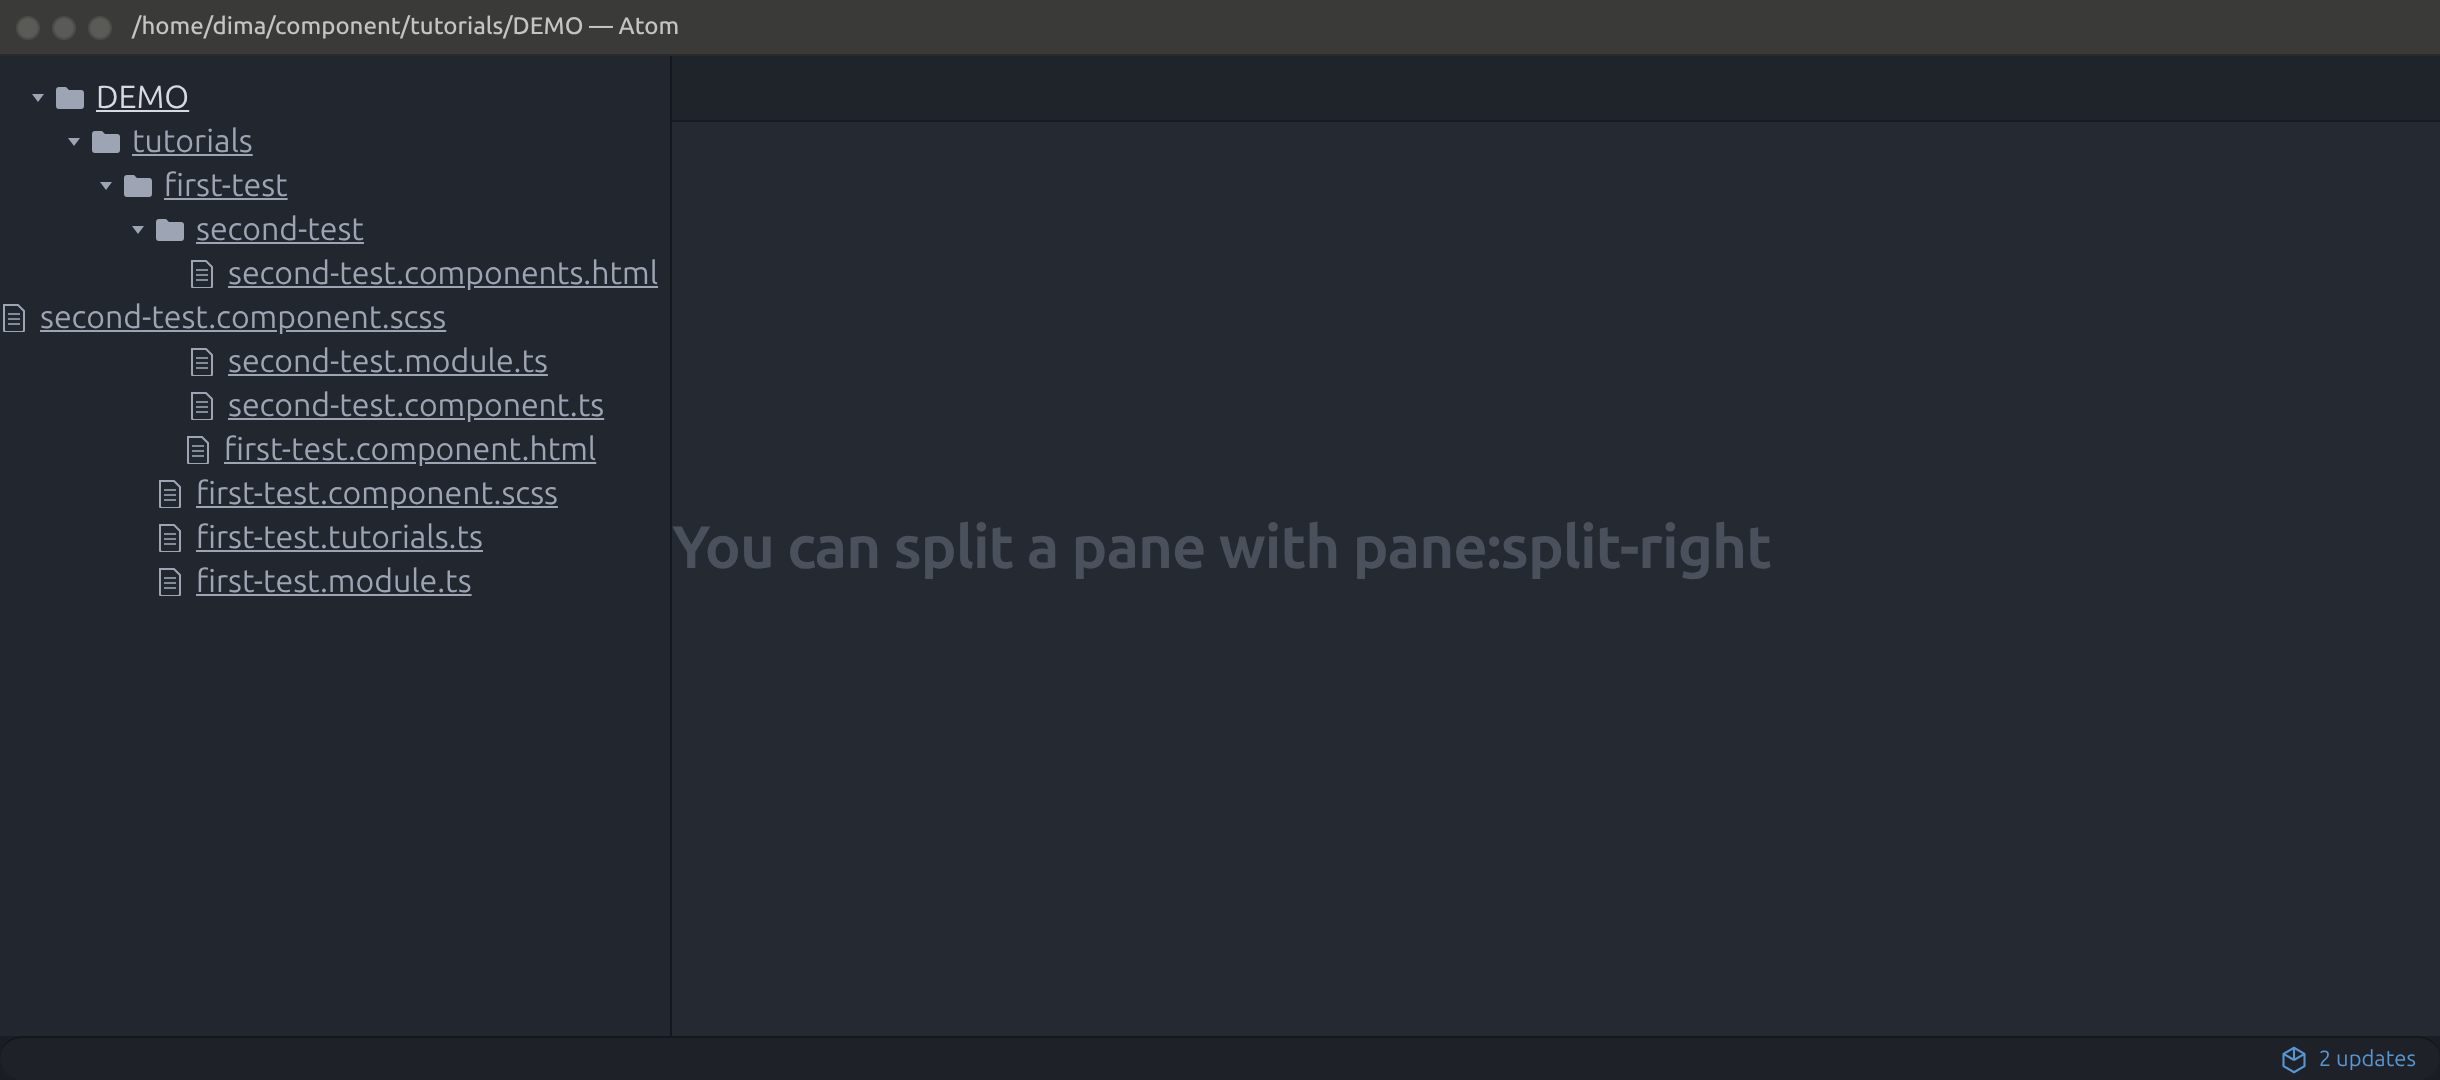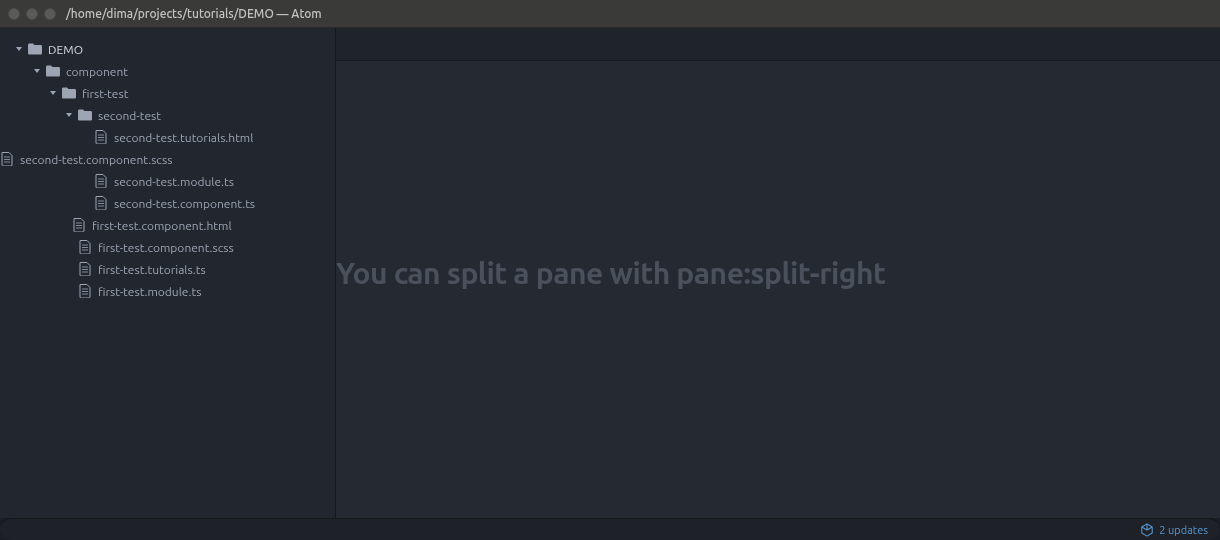--- a/index.html
+++ b/index.html
@@ -74,21 +74,22 @@
     .folder-icon, .file-icon {
       width: 14px;
       height: 14px;
       margin-right: 6px;
       flex-shrink: 0;
       display: inline-flex;
       align-items: center;
       justify-content: center;
     }
     .tree-label {
-      font-size: 12px;
+      font-size: 16px;
+      text-decoration: underline;
     }
     .root-label {
       color: #d7dae0;
     }
     .editor {
       flex: 1;
       display: flex;
       align-items: center;
       background: #252931;
       position: relative;
@@ -140,21 +141,21 @@
   </style>
 </head>
 <body>
 
 <div class="titlebar">
   <div class="window-controls">
     <div class="window-btn"></div>
     <div class="window-btn"></div>
     <div class="window-btn"></div>
   </div>
-  <div class="window-title">/home/dima/projects/tutorials/DEMO — Atom</div>
+  <div class="window-title">/home/dima/component/tutorials/DEMO — Atom</div>
 </div>
 
 <div class="content">
   <div class="sidebar">
 
     <div class="tree-item" style="padding-left:14px">
       <span class="chevron">
         <svg width="8" height="8" viewBox="0 0 8 8">
             <path d="M1 2 L4 6 L7 2 Z" fill="#9da5b4"></path>
           </svg>
@@ -171,21 +172,21 @@
       <span class="chevron">
         <svg width="8" height="8" viewBox="0 0 8 8">
             <path d="M1 2 L4 6 L7 2 Z" fill="#9da5b4"></path>
           </svg>
       </span>
       <span class="folder-icon">
         <svg width="14" height="12" viewBox="0 0 14 12">
             <path d="M0 2 C0 1 0.5 0.5 1.5 0.5 L5 0.5 L6.5 2 L12.5 2 C13.5 2 14 2.5 14 3.5 L14 10 C14 11 13.5 11.5 12.5 11.5 L1.5 11.5 C0.5 11.5 0 11 0 10 Z" fill="#9da5b4"></path>
           </svg>
       </span>
-      <span class="tree-label">component</span>
+      <span class="tree-label">tutorials</span>
     </div>
 
     <div class="tree-item" style="padding-left:48px">
       <span class="chevron">
         <svg width="8" height="8" viewBox="0 0 8 8">
             <path d="M1 2 L4 6 L7 2 Z" fill="#9da5b4"></path>
           </svg>
       </span>
       <span class="folder-icon">
         <svg width="14" height="12" viewBox="0 0 14 12">
@@ -211,21 +212,21 @@
 
     <div class="tree-item" style="padding-left:94px">
       <span class="file-icon">
         <svg width="12" height="14" viewBox="0 0 12 14">
             <path d="M1 0.5 L8 0.5 L11 3.5 L11 13 C11 13.5 10.5 14 10 14 L2 14 C1.5 14 1 13.5 1 13 Z" fill="none" stroke="#9da5b4" stroke-width="1"></path>
             <line x1="3" y1="5" x2="9" y2="5" stroke="#9da5b4" stroke-width="0.8"></line>
             <line x1="3" y1="7.5" x2="9" y2="7.5" stroke="#9da5b4" stroke-width="0.8"></line>
             <line x1="3" y1="10" x2="9" y2="10" stroke="#9da5b4" stroke-width="0.8"></line>
           </svg>
       </span>
-      <span class="tree-label">second-test.tutorials.html</span>
+      <span class="tree-label">second-test.components.html</span>
     </div>
 
     <div class="tree-item" style="">
       <span class="file-icon">
         <svg width="12" height="14" viewBox="0 0 12 14">
             <path d="M1 0.5 L8 0.5 L11 3.5 L11 13 C11 13.5 10.5 14 10 14 L2 14 C1.5 14 1 13.5 1 13 Z" fill="none" stroke="#9da5b4" stroke-width="1"></path>
             <line x1="3" y1="5" x2="9" y2="5" stroke="#9da5b4" stroke-width="0.8"></line>
             <line x1="3" y1="7.5" x2="9" y2="7.5" stroke="#9da5b4" stroke-width="0.8"></line>
             <line x1="3" y1="10" x2="9" y2="10" stroke="#9da5b4" stroke-width="0.8"></line>
           </svg>
@@ -250,21 +251,21 @@
         <svg width="12" height="14" viewBox="0 0 12 14">
             <path d="M1 0.5 L8 0.5 L11 3.5 L11 13 C11 13.5 10.5 14 10 14 L2 14 C1.5 14 1 13.5 1 13 Z" fill="none" stroke="#9da5b4" stroke-width="1"></path>
             <line x1="3" y1="5" x2="9" y2="5" stroke="#9da5b4" stroke-width="0.8"></line>
             <line x1="3" y1="7.5" x2="9" y2="7.5" stroke="#9da5b4" stroke-width="0.8"></line>
             <line x1="3" y1="10" x2="9" y2="10" stroke="#9da5b4" stroke-width="0.8"></line>
           </svg>
       </span>
       <span class="tree-label">second-test.component.ts</span>
     </div>
 
-    <div class="tree-item" style="padding-left:72px">
+    <div class="tree-item" style="padding-left:92px">
       <span class="file-icon">
         <svg width="12" height="14" viewBox="0 0 12 14">
             <path d="M1 0.5 L8 0.5 L11 3.5 L11 13 C11 13.5 10.5 14 10 14 L2 14 C1.5 14 1 13.5 1 13 Z" fill="none" stroke="#9da5b4" stroke-width="1"></path>
             <line x1="3" y1="5" x2="9" y2="5" stroke="#9da5b4" stroke-width="0.8"></line>
             <line x1="3" y1="7.5" x2="9" y2="7.5" stroke="#9da5b4" stroke-width="0.8"></line>
             <line x1="3" y1="10" x2="9" y2="10" stroke="#9da5b4" stroke-width="0.8"></line>
           </svg>
       </span>
       <span class="tree-label">first-test.component.html</span>
     </div>

